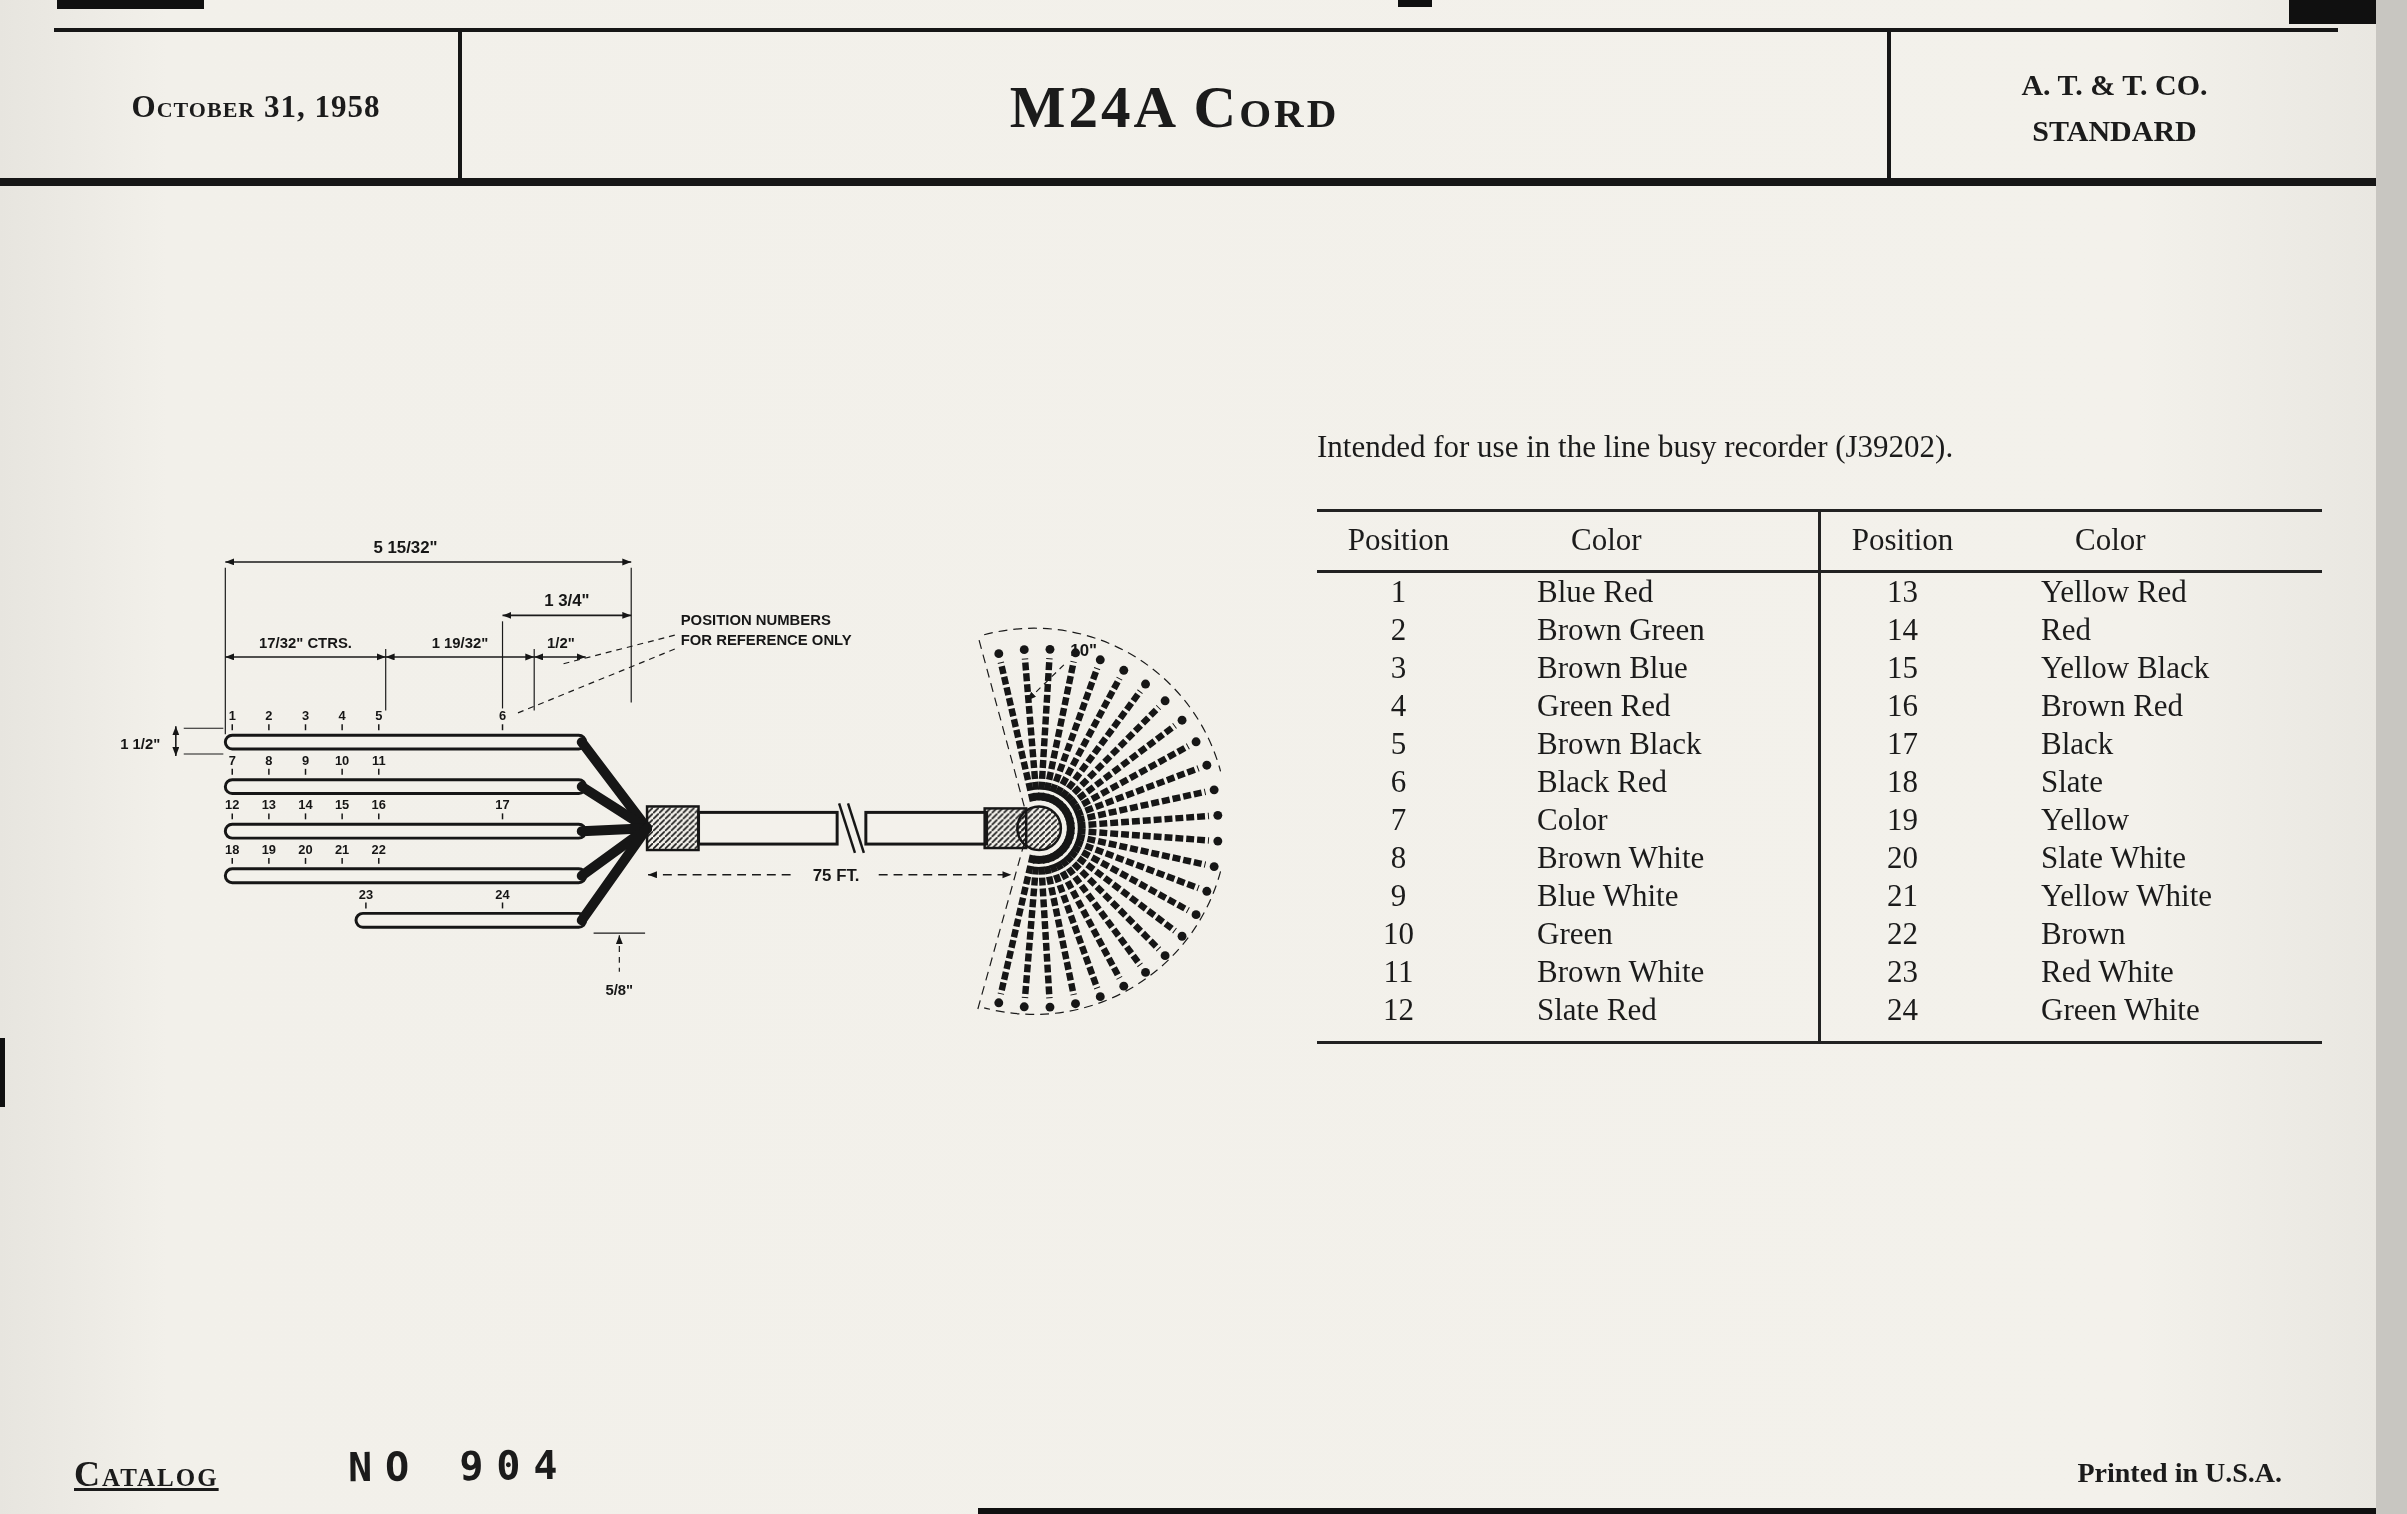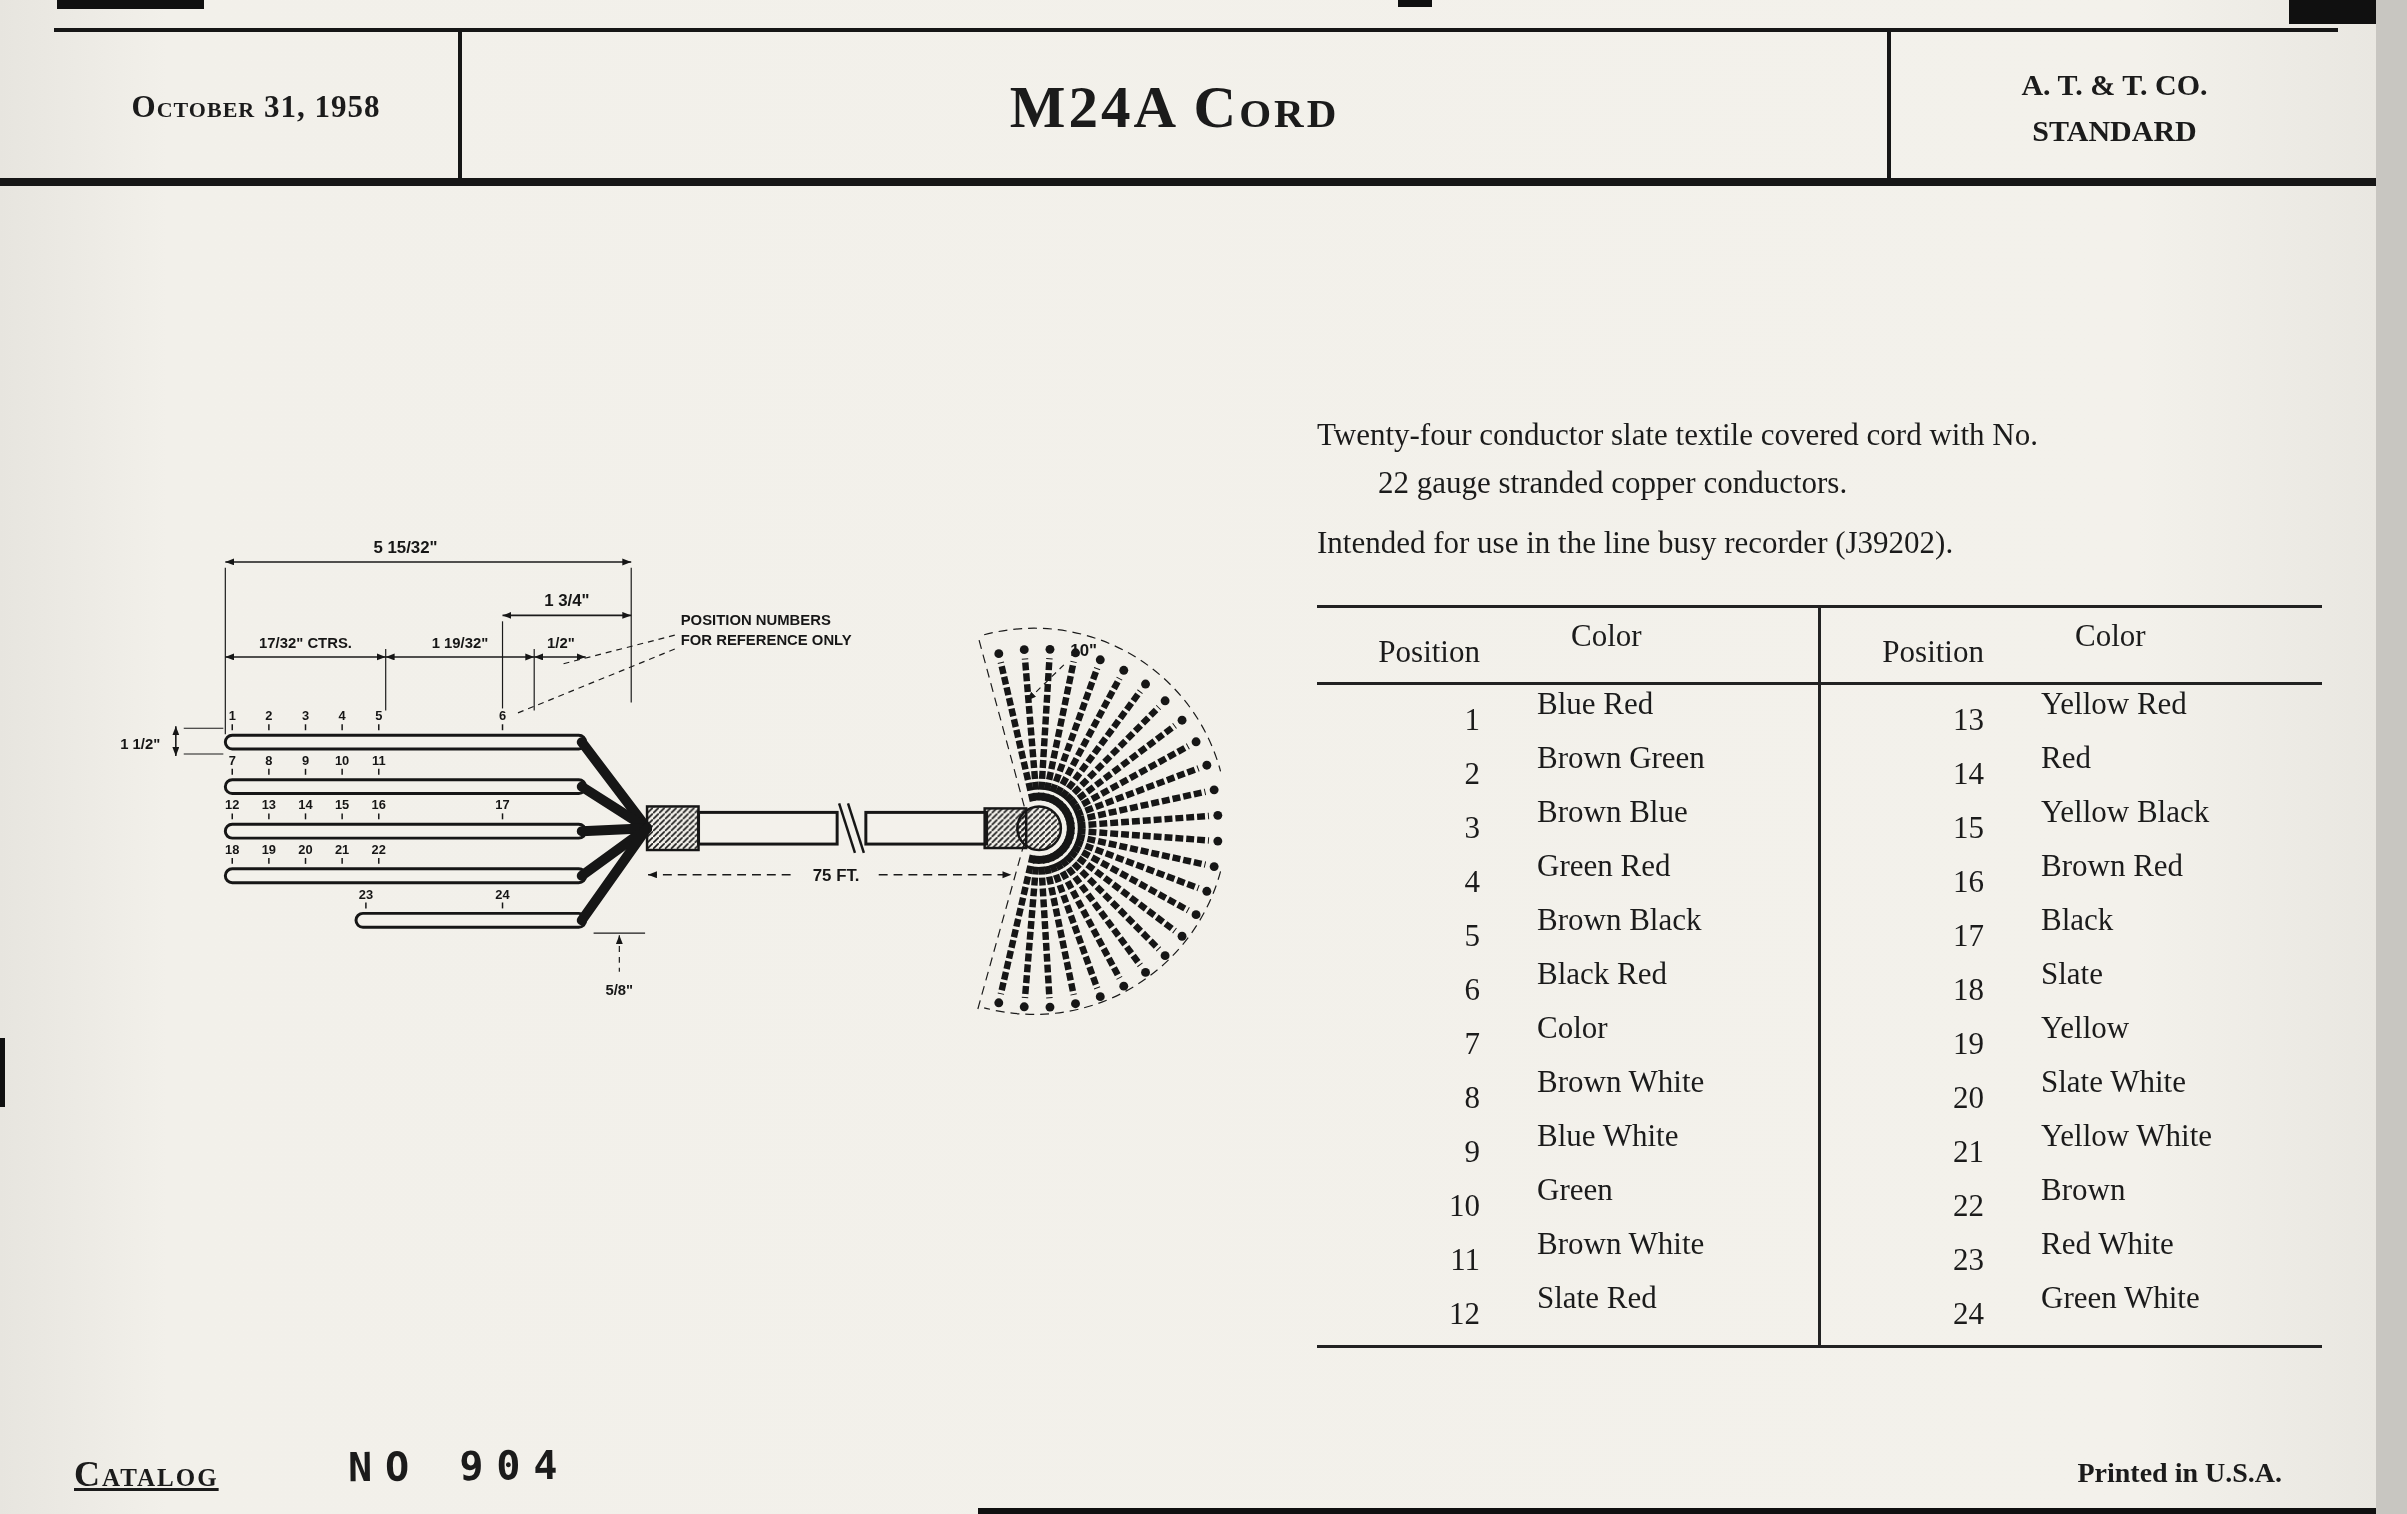--- a/index.html
+++ b/index.html
@@ -34,21 +34,21 @@
   .desc { font-size:31px; margin:0; line-height:1.55; }
   .desc .indent { padding-left:61px; }
   .desc2 { font-size:31px; margin:18px 0 8px 0; }
   .color-table { display:flex; margin-top:44px; border-top:3px solid #222; border-bottom:3px solid #222; }
   .tbl-half { width:50%; padding-bottom:12px; }
   .tbl-half.right { border-left:3px solid #222; }
   .t-head { display:flex; border-bottom:3px solid #222; padding:10px 0 12px 0; font-size:31px; }
   .t-head .colr { padding-left:91px; }
   .t-row { display:flex; font-size:31px; line-height:38px; }
   .t-row:first-of-type { margin-top:8px; }
-  .pos { width:163px; text-align:right;margin-top:16px; }
+  .pos { width:163px; text-align:center; }
   .colr { padding-left:57px; }
 
   
   .drawing { position:absolute; left:59px; top:356px; width:1188px; height:693px; }
   .thin  { stroke:#1a1a1a; stroke-width:1.2; fill:none; }
   .dim   { stroke:#1a1a1a; stroke-width:1.6; fill:none; }
   .dash  { stroke-dasharray:9 6; }
   .dash2 { stroke-dasharray:6 5; }
   .outline { fill:#f3f1eb; stroke:#161616; stroke-width:3; }
   .bundle { stroke:#161616; stroke-width:10; stroke-linecap:round; }
@@ -265,24 +265,20 @@
         <line x1="212" x2="212" y1="507" y2="513" class="tick"></line>
         <line x1="249" x2="249" y1="507" y2="513" class="tick"></line>
         <line x1="286" x2="286" y1="507" y2="513" class="tick"></line>
         <line x1="323" x2="323" y1="507" y2="513" class="tick"></line>
         <line x1="310" x2="310" y1="552" y2="558" class="tick"></line>
         <line x1="448" x2="448" y1="552" y2="558" class="tick"></line>
       </svg>
   </section>
 
   <section class="specs">
-    <p class="desc">
-      <span>Twenty-four conductor slate textile covered cord with No.</span><br>
-      <span class="indent">22 gauge stranded copper conductors.</span>
-    </p>
     <p class="desc2">Intended for use in the line busy recorder (J39202).</p>
 
     <div class="color-table">
       <div class="tbl-half left">
         <div class="t-head">
           <span class="pos">Position</span>
           <span class="colr">Color</span>
         </div>
         <div class="t-row">
             <span class="pos">1</span>

